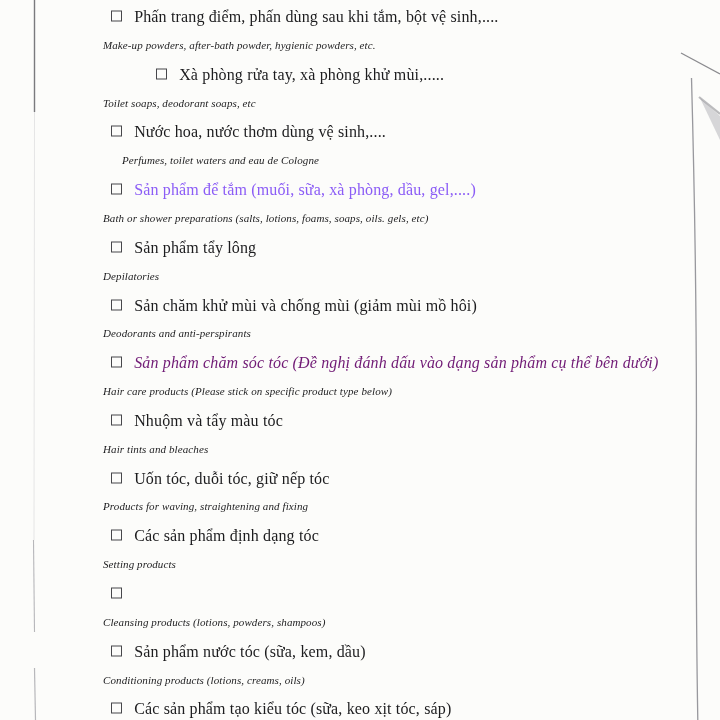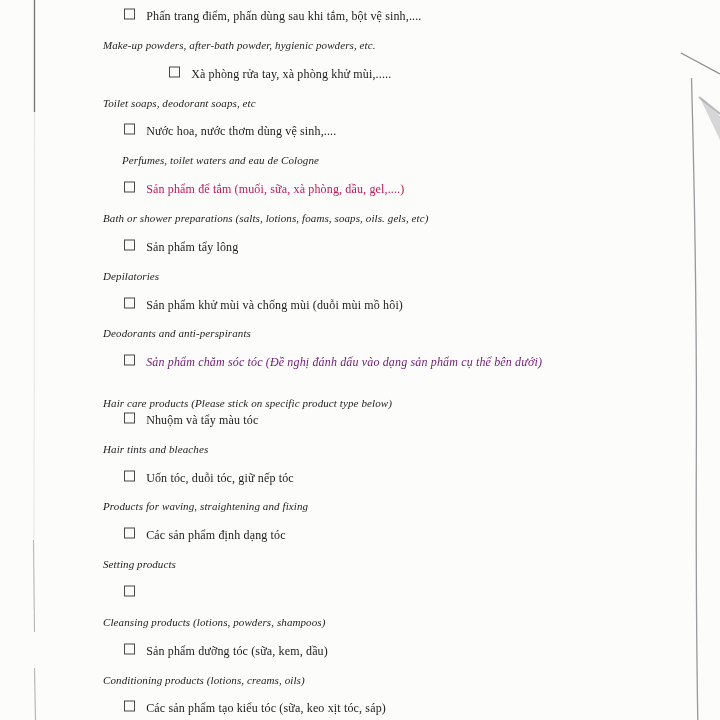--- a/index.html
+++ b/index.html
@@ -20,22 +20,22 @@
     background: #fcfcfa;
   }
   .line {
     position: absolute;
     white-space: nowrap;
     height: 29px;
     line-height: 29px;
     color: #1c1c1e;
   }
   .line.vn {
-    left: 124px;
-    font-size: 12px;
+    left: 111px;
+    font-size: 16px;
     letter-spacing: 0.15px;
   }
   .line.en {
     left: 103px;
     font-style: italic;
     font-size: 11px;
     letter-spacing: 0.1px;
   }
   .checkbox {
     display: inline-block;
@@ -88,43 +88,43 @@
       <span class="vn-label">Xà phòng rửa tay, xà phòng khử mùi,.....</span>
     </div>
     <div class="line en" style="top: 88.55px; color: rgb(28, 28, 30);">Toilet soaps, deodorant soaps, etc</div>
 
     <div class="line vn" style="top: 117.4px; color: rgb(28, 28, 30);">
       <span class="checkbox"></span>
       <span class="vn-label">Nước hoa, nước thơm dùng vệ sinh,....</span>
     </div>
     <div class="line en" style="top: 146.25px; color: rgb(28, 28, 30); margin-left: 19px;">Perfumes, toilet waters and eau de Cologne</div>
 
-    <div class="line vn" style="top: 175.1px; color: #be185d;">
+    <div class="line vn" style="top: 175.1px; color: #8b5cf6;">
       <span class="checkbox"></span>
       <span class="vn-label">Sản phẩm để tắm (muối, sữa, xà phòng, dầu, gel,....)</span>
     </div>
     <div class="line en" style="top: 203.95px; color: rgb(28, 28, 30);">Bath or shower preparations (salts, lotions, foams, soaps, oils. gels, etc)</div>
 
     <div class="line vn" style="top: 232.8px; color: rgb(28, 28, 30);">
       <span class="checkbox"></span>
       <span class="vn-label">Sản phẩm tẩy lông</span>
     </div>
     <div class="line en" style="top: 261.65px; color: rgb(28, 28, 30);">Depilatories</div>
 
     <div class="line vn" style="top: 290.5px; color: rgb(28, 28, 30);">
       <span class="checkbox"></span>
-      <span class="vn-label">Sản phẩm khử mùi và chống mùi (duỗi mùi mồ hôi)</span>
+      <span class="vn-label">Sản chăm khử mùi và chống mùi (giảm mùi mồ hôi)</span>
     </div>
     <div class="line en" style="top: 319.35px; color: rgb(28, 28, 30);">Deodorants and anti-perspirants</div>
 
     <div class="line vn" style="top: 348.2px; color: #701a75; font-style: italic;">
       <span class="checkbox"></span>
       <span class="vn-label">Sản phẩm chăm sóc tóc (Đề nghị đánh dấu vào dạng sản phẩm cụ thể bên dưới)</span>
     </div>
-    <div class="line en" style="top: 377.05px; color: rgb(28, 28, 30); margin-top: 12px;">Hair care products (Please stick on specific product type below)</div>
+    <div class="line en" style="top: 377.05px; color: rgb(28, 28, 30);">Hair care products (Please stick on specific product type below)</div>
 
     <div class="line vn" style="top: 405.9px; color: rgb(28, 28, 30);">
       <span class="checkbox"></span>
       <span class="vn-label">Nhuộm và tẩy màu tóc</span>
     </div>
     <div class="line en" style="top: 434.75px; color: rgb(28, 28, 30);">Hair tints and bleaches</div>
 
     <div class="line vn" style="top: 463.6px; color: rgb(28, 28, 30);">
       <span class="checkbox"></span>
       <span class="vn-label">Uốn tóc, duỗi tóc, giữ nếp tóc</span>
@@ -137,21 +137,21 @@
     </div>
     <div class="line en" style="top: 550.15px; color: rgb(28, 28, 30);">Setting products</div>
 
     <div class="line vn" style="top: 579px; color: rgb(28, 28, 30);">
       <span class="checkbox"></span>
     </div>
     <div class="line en" style="top: 607.85px; color: rgb(28, 28, 30);">Cleansing products (lotions, powders, shampoos)</div>
 
     <div class="line vn" style="top: 636.7px; color: rgb(28, 28, 30);">
       <span class="checkbox"></span>
-      <span class="vn-label">Sản phẩm dưỡng tóc (sữa, kem, dầu)</span>
+      <span class="vn-label">Sản phẩm nước tóc (sữa, kem, dầu)</span>
     </div>
     <div class="line en" style="top: 665.55px; color: rgb(28, 28, 30);">Conditioning products (lotions, creams, oils)</div>
 
     <div class="line vn" style="top: 694.4px; color: rgb(28, 28, 30);">
       <span class="checkbox"></span>
       <span class="vn-label">Các sản phẩm tạo kiểu tóc (sữa, keo xịt tóc, sáp)</span>
     </div>
 
   </div>
 

